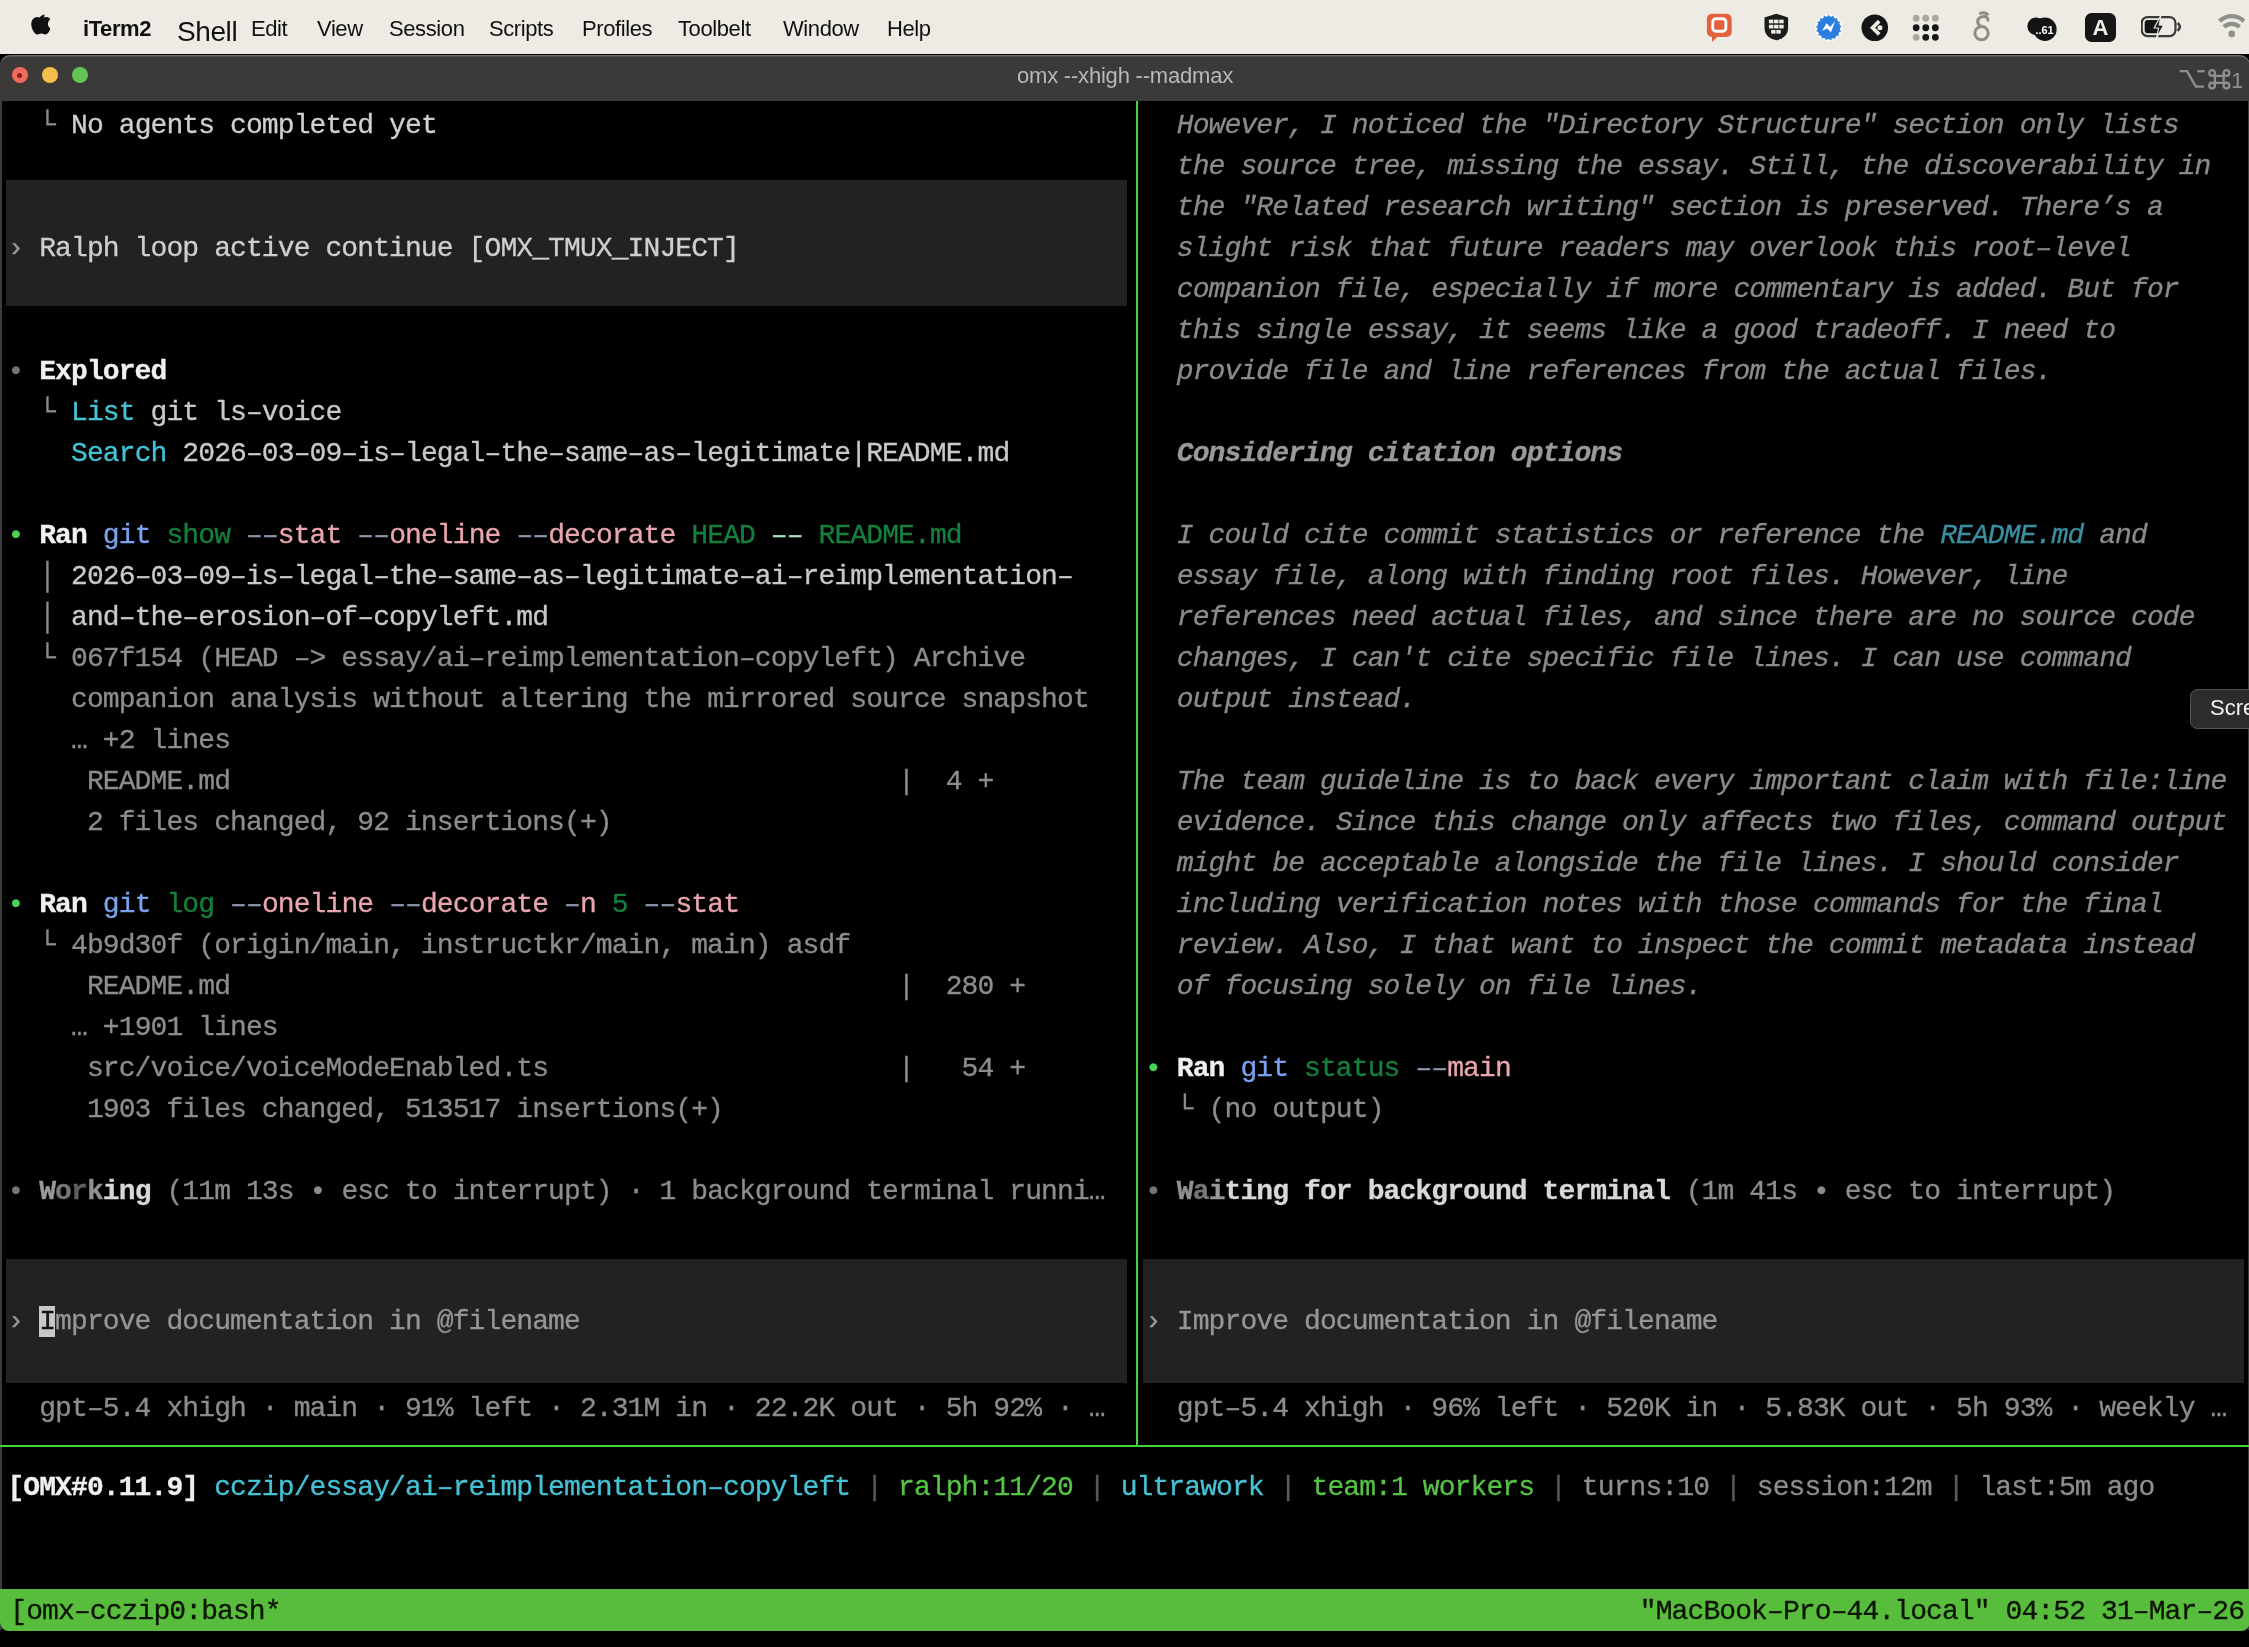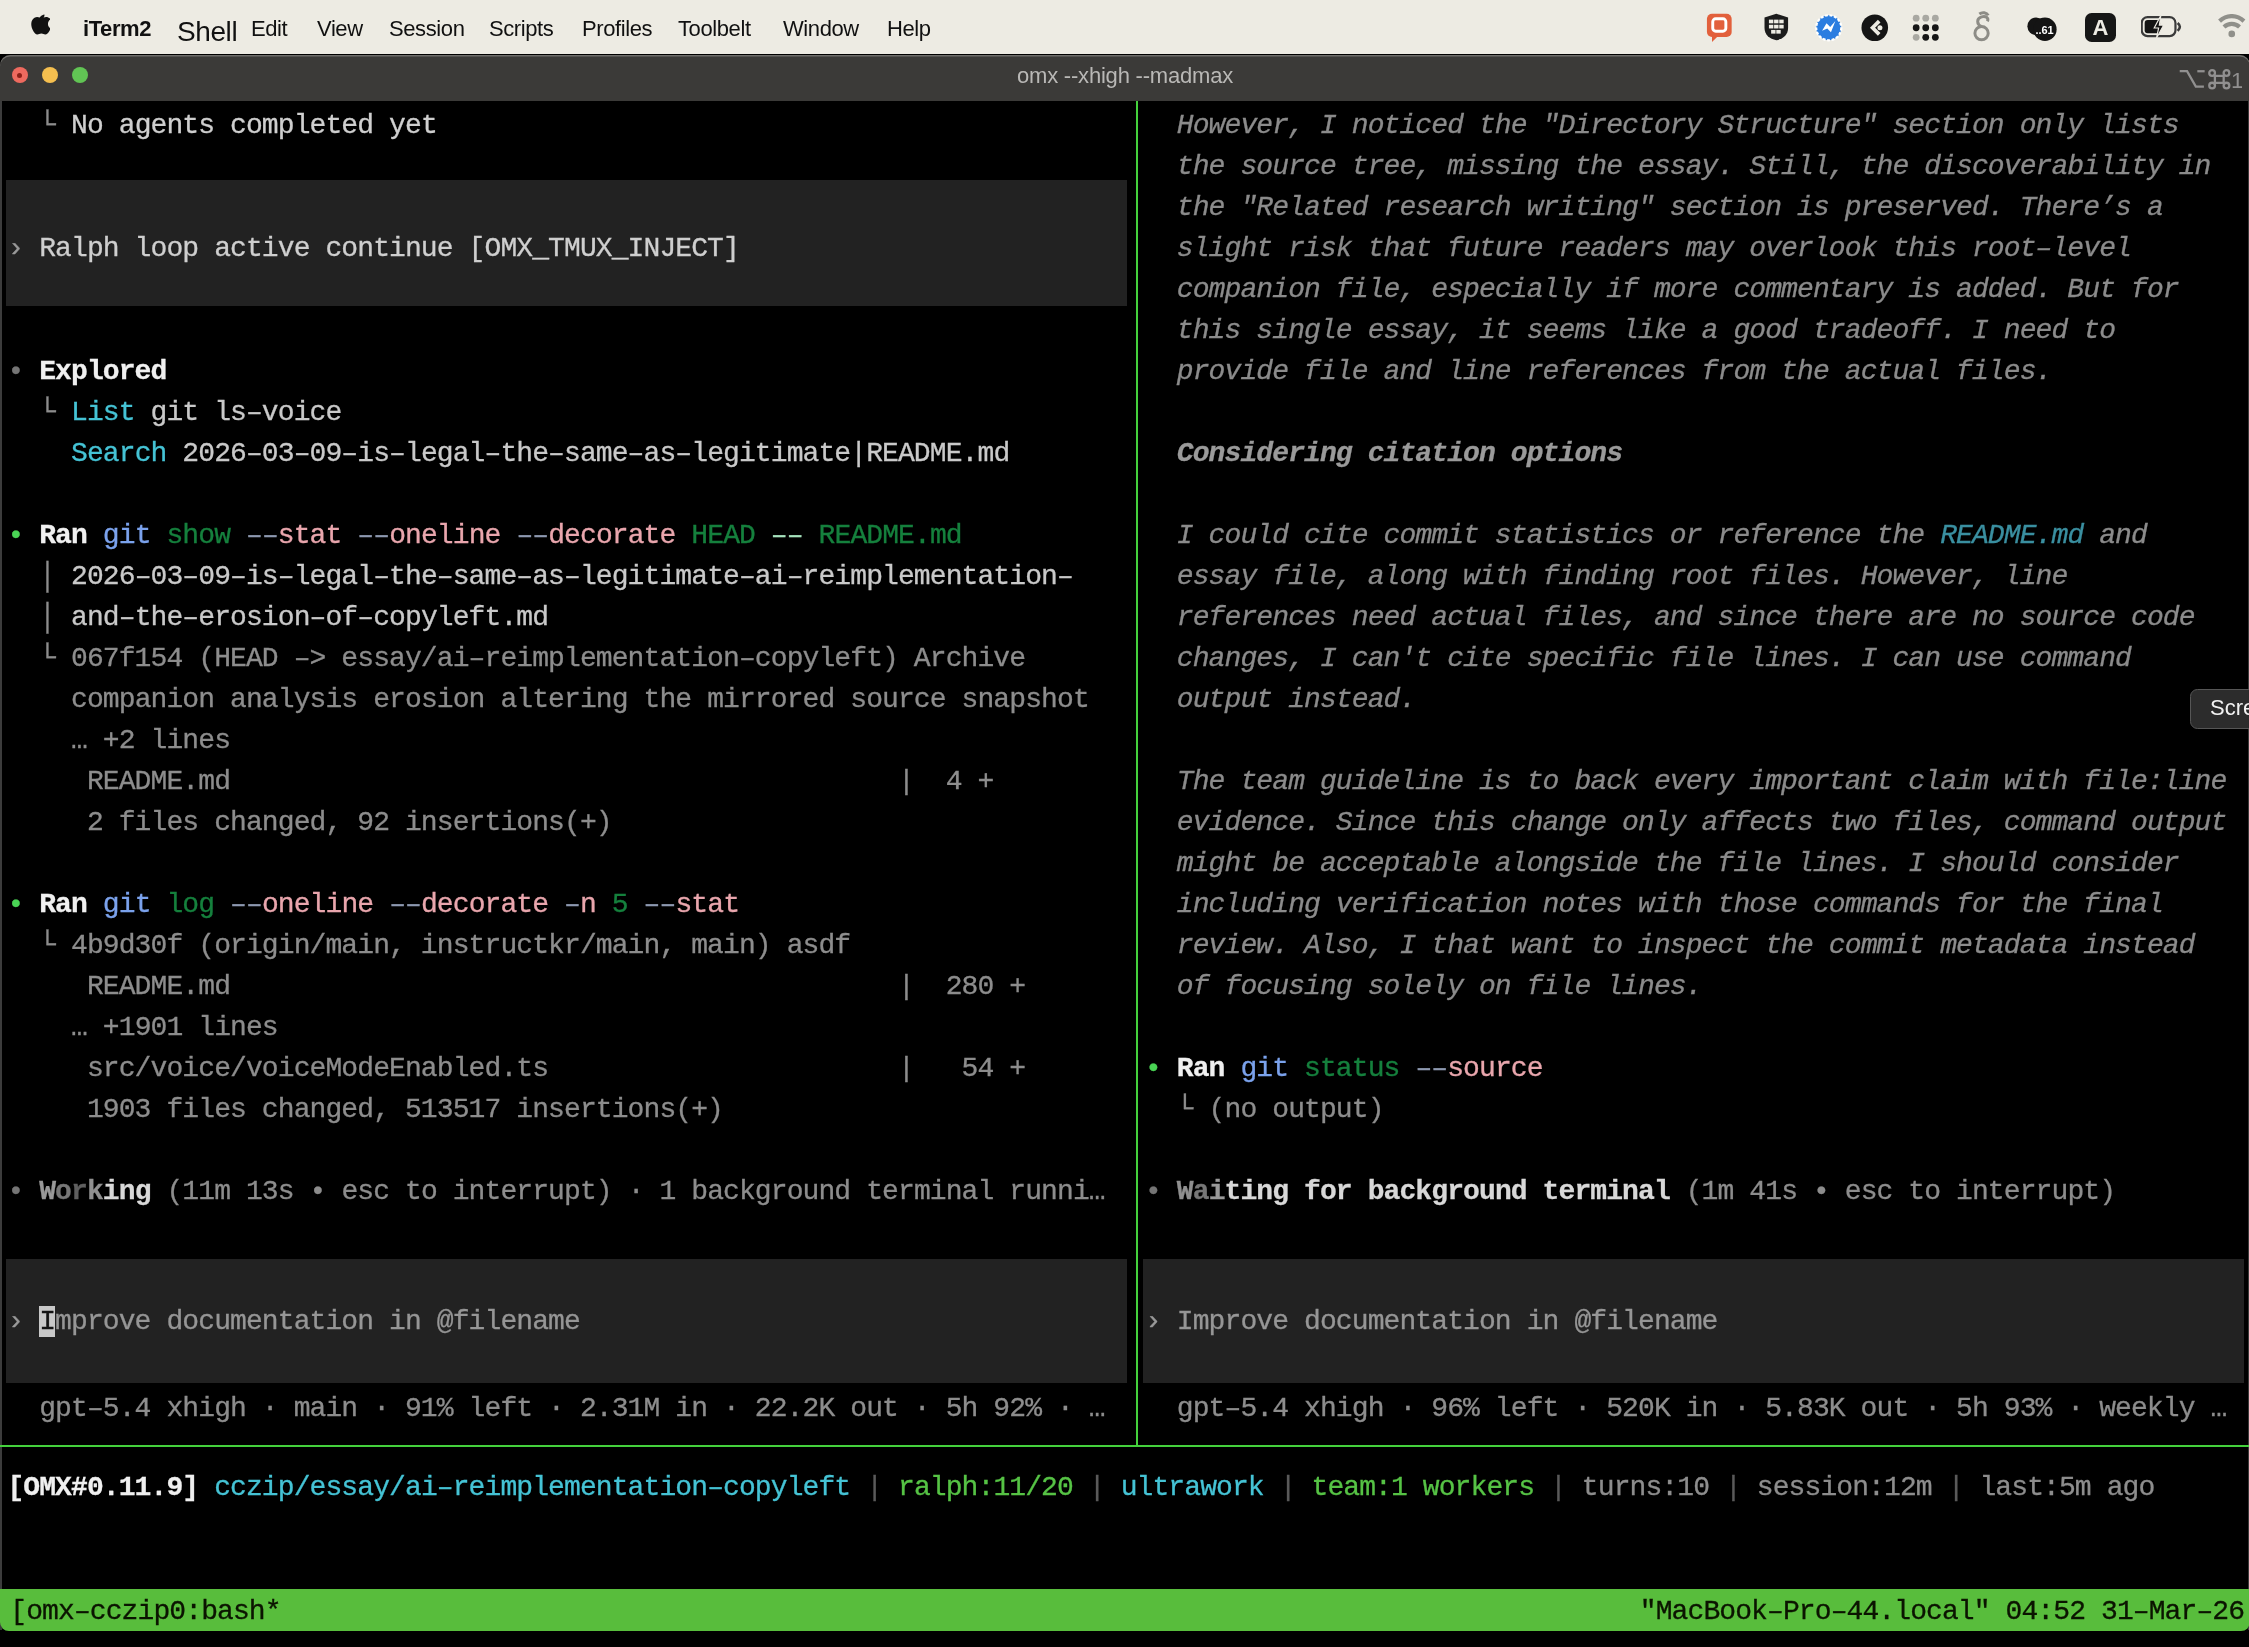--- a/index.html
+++ b/index.html
@@ -149,21 +149,21 @@
 
 
 <span class="gb">•</span> <span class="b">Explored</span>
   <span class="g">└</span> <span class="cy">List</span> <span class="lg">git ls–voice</span>
     <span class="cy">Search</span> <span class="lg">2026–03–09–is–legal–the–same–as–legitimate|README.md</span>
 
 <span class="gn">•</span> <span class="b">Ran</span> <span class="bl">git</span> <span class="lv">show</span> <span class="dsh">––</span><span class="pk">stat</span> <span class="dsh">––</span><span class="pk">oneline</span> <span class="dsh">––</span><span class="pk">decorate</span> <span class="lv">HEAD</span> <span class="mint">––</span> <span class="lv">README.md</span>
   <span class="g">│</span> <span class="lg">2026–03–09–is–legal–the–same–as–legitimate–ai–reimplementation–</span>
   <span class="g">│</span> <span class="lg">and–the–erosion–of–copyleft.md</span>
   <span class="g">└ 067f154 (HEAD –&gt; essay/ai–reimplementation–copyleft) Archive</span>
-    <span class="g">companion analysis erosion altering the mirrored source snapshot</span>
+    <span class="g">companion analysis without altering the mirrored source snapshot</span>
     <span class="g">… +2 lines</span>
      <span class="g">README.md                                          |  4 +</span>
      <span class="g">2 files changed, 92 insertions(+)</span>
 
 <span class="gn">•</span> <span class="b">Ran</span> <span class="bl">git</span> <span class="lv">log</span> <span class="dsh">––</span><span class="pk">oneline</span> <span class="dsh">––</span><span class="pk">decorate</span> <span class="dsh">–</span><span class="pk">n</span> <span class="lv">5</span> <span class="dsh">––</span><span class="pk">stat</span>
   <span class="g">└ 4b9d30f (origin/main, instructkr/main, main) asdf</span>
      <span class="g">README.md                                          |  280 +</span>
     <span class="g">… +1901 lines</span>
      <span class="g">src/voice/voiceModeEnabled.ts                      |   54 +</span>
      <span class="g">1903 files changed, 513517 insertions(+)</span>
@@ -185,21 +185,21 @@
   <span class="it">changes, I can't cite specific file lines. I can use command</span>
   <span class="it">output instead.</span>
 
   <span class="it">The team guideline is to back every important claim with file:line</span>
   <span class="it">evidence. Since this change only affects two files, command output</span>
   <span class="it">might be acceptable alongside the file lines. I should consider</span>
   <span class="it">including verification notes with those commands for the final</span>
   <span class="it">review. Also, I that want to inspect the commit metadata instead</span>
   <span class="it">of focusing solely on file lines.</span>
 
-<span class="gn">•</span> <span class="b">Ran</span> <span class="bl">git</span> <span class="lv">status</span> <span class="dsh">––</span><span class="pk">source</span>
+<span class="gn">•</span> <span class="b">Ran</span> <span class="bl">git</span> <span class="lv">status</span> <span class="dsh">––</span><span class="pk">main</span>
   <span class="g">└ (no output)</span>
 
 <span class="gb">•</span> <span class="s4">W</span><span class="s2">a</span><span class="s1">i</span><span class="s5">ting for background terminal</span> <span class="g">(1m 41s • esc to interrupt)</span></pre>
 <pre style="left:7.4px;top:1301px;"><span class="g9">›</span> <span class="cur">I</span><span class="inp">mprove documentation in @filename</span></pre>
 <pre style="left:1145px;top:1301px;"><span class="g9">›</span> <span class="inp">Improve documentation in @filename</span></pre>
 <pre style="left:7.4px;top:1388px;"><span class="g">  gpt–5.4 xhigh · main · 91% left · 2.31M in · 22.2K out · 5h 92% · …</span></pre>
 <pre style="left:1145px;top:1388px;"><span class="g">  gpt–5.4 xhigh · 96% left · 520K in · 5.83K out · 5h 93% · weekly …</span></pre>
 <div class="abs" style="left:1136px;top:101px;width:1.8px;height:1345px;background:#44d13c;"></div>
 <div class="abs" style="left:0;top:1445px;width:2250px;height:1.8px;background:#44d13c;"></div>
 <pre style="left:7.4px;top:1467px;"><span class="b">[OMX#0.11.9]</span> <span class="cy">cczip/essay/ai–reimplementation–copyleft</span> <span class="sep">|</span> <span class="grn">ralph:11/20</span> <span class="sep">|</span> <span class="cy">ultrawork</span> <span class="sep">|</span> <span class="grn">team:1 workers</span> <span class="sep">|</span> <span class="g">turns:10</span> <span class="sep">|</span> <span class="g">session:12m</span> <span class="sep">|</span> <span class="g">last:5m ago</span></pre>

